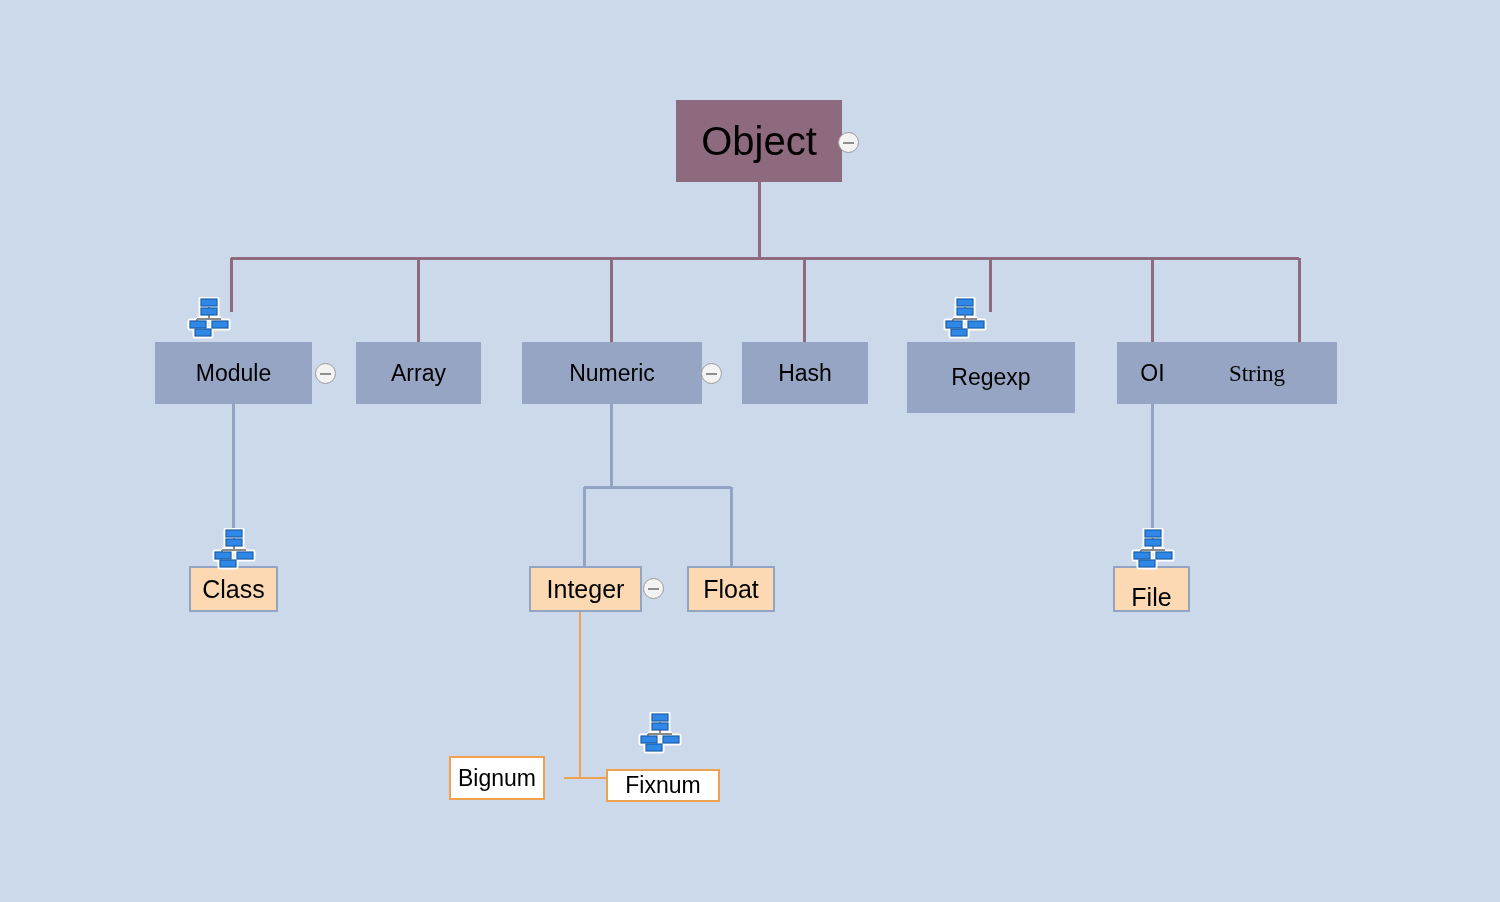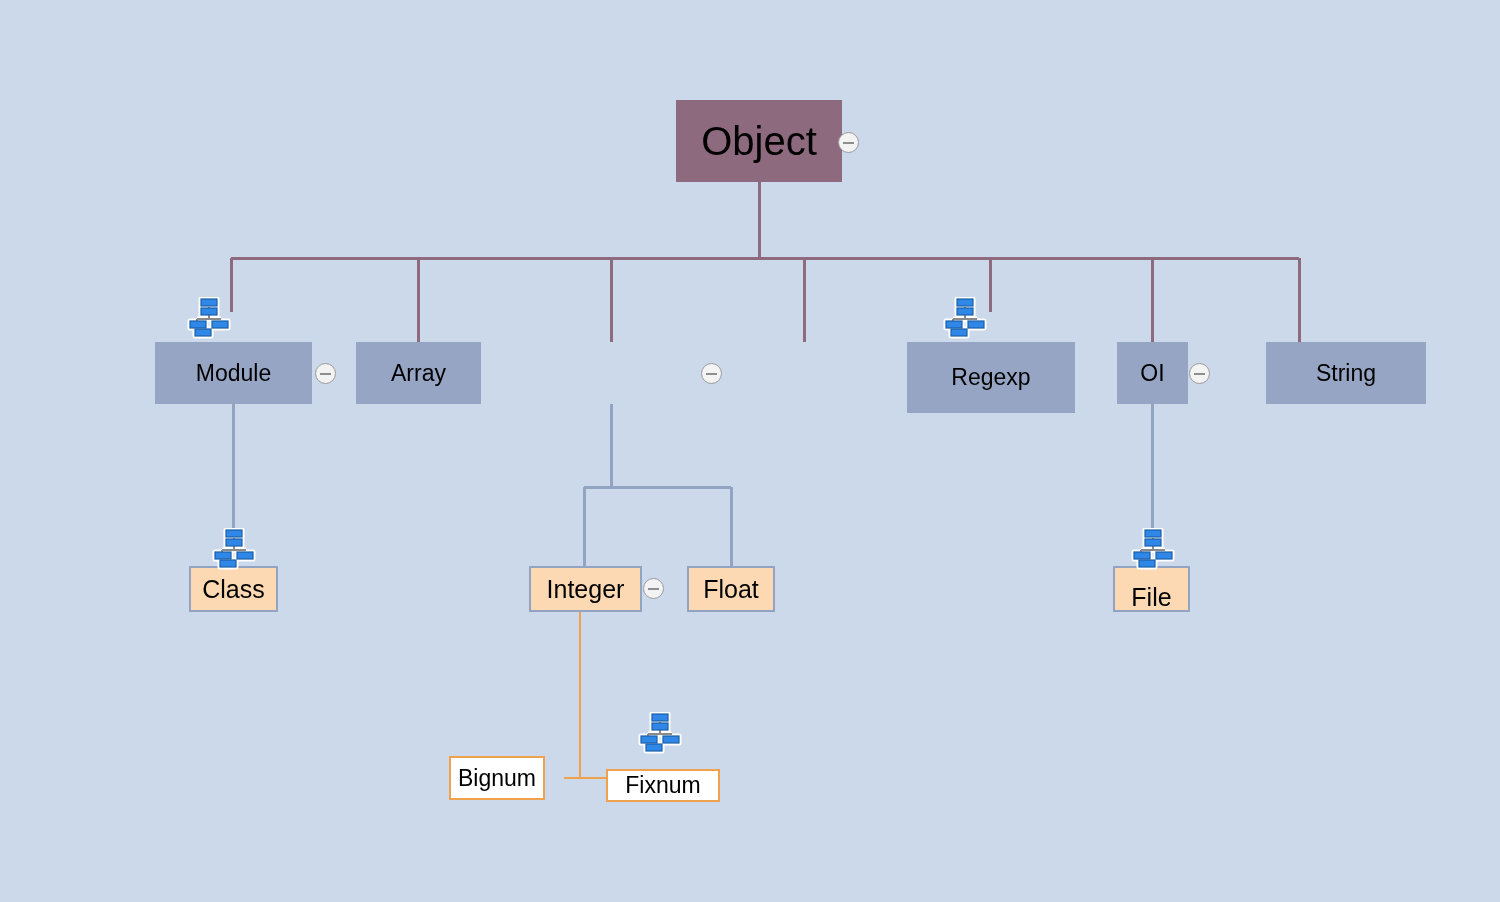--- a/index.html
+++ b/index.html
@@ -163,22 +163,28 @@
       <rect x="25" y="24" width="16" height="7"></rect>
       <rect x="8" y="32" width="16" height="7"></rect>
     </g>
   </svg>
   <div class="collapse" style="left:315px; top:363px;"></div>
 
   <div class="node lvl2" style="left:356px; top:342px; width:125px; height:62px;">
     <span class="lbl">Array</span>
   </div>
 
+  <div class="node lvl2" style="left:522px; top:342px; width:180px; height:62px;">
+    <span class="lbl">Numeric</span>
+  </div>
   <div class="collapse" style="left:701px; top:363px;"></div>
 
+  <div class="node lvl2" style="left:742px; top:342px; width:126px; height:62px;">
+    <span class="lbl">Hash</span>
+  </div>
 
   <div class="node lvl2" style="left:907px; top:342px; width:168px; height:71px;">
     <span class="lbl">Regexp</span>
   </div>
   <svg class="orgicon" style="left:943px; top:297px;" viewBox="0 0 44 42">
     <g stroke="#ffffff" stroke-width="5" fill="none" stroke-linejoin="round">
       <path d="M22,10 L22,22 M10,22 L34,22 M10,22 L10,30"></path>
       <rect x="14" y="2" width="16" height="7"></rect>
       <rect x="14" y="11" width="16" height="7"></rect>
       <rect x="3" y="24" width="16" height="7"></rect>
@@ -195,21 +201,21 @@
       <rect x="25" y="24" width="16" height="7"></rect>
       <rect x="8" y="32" width="16" height="7"></rect>
     </g>
   </svg>
 
   <div class="node lvl2" style="left:1117px; top:342px; width:71px; height:62px;">
     <span class="lbl">OI</span>
   </div>
   <div class="collapse" style="left:1189px; top:363px;"></div>
 
-  <div class="node lvl2" style="left:1266px; top:342px; width:160px; height:62px;">
+  <div class="node lvl2" style="left:1177px; top:342px; width:160px; height:62px;font-family:Liberation Serif, serif;">
     <span class="lbl">String</span>
   </div>
 
   <div class="node lvl3" style="left:189px; top:566px; width:89px; height:46px;">
     <span class="lbl">Class</span>
   </div>
   <svg class="orgicon" style="left:212px; top:528px;" viewBox="0 0 44 42">
     <g stroke="#ffffff" stroke-width="5" fill="none" stroke-linejoin="round">
       <path d="M22,10 L22,22 M10,22 L34,22 M10,22 L10,30"></path>
       <rect x="14" y="2" width="16" height="7"></rect>

